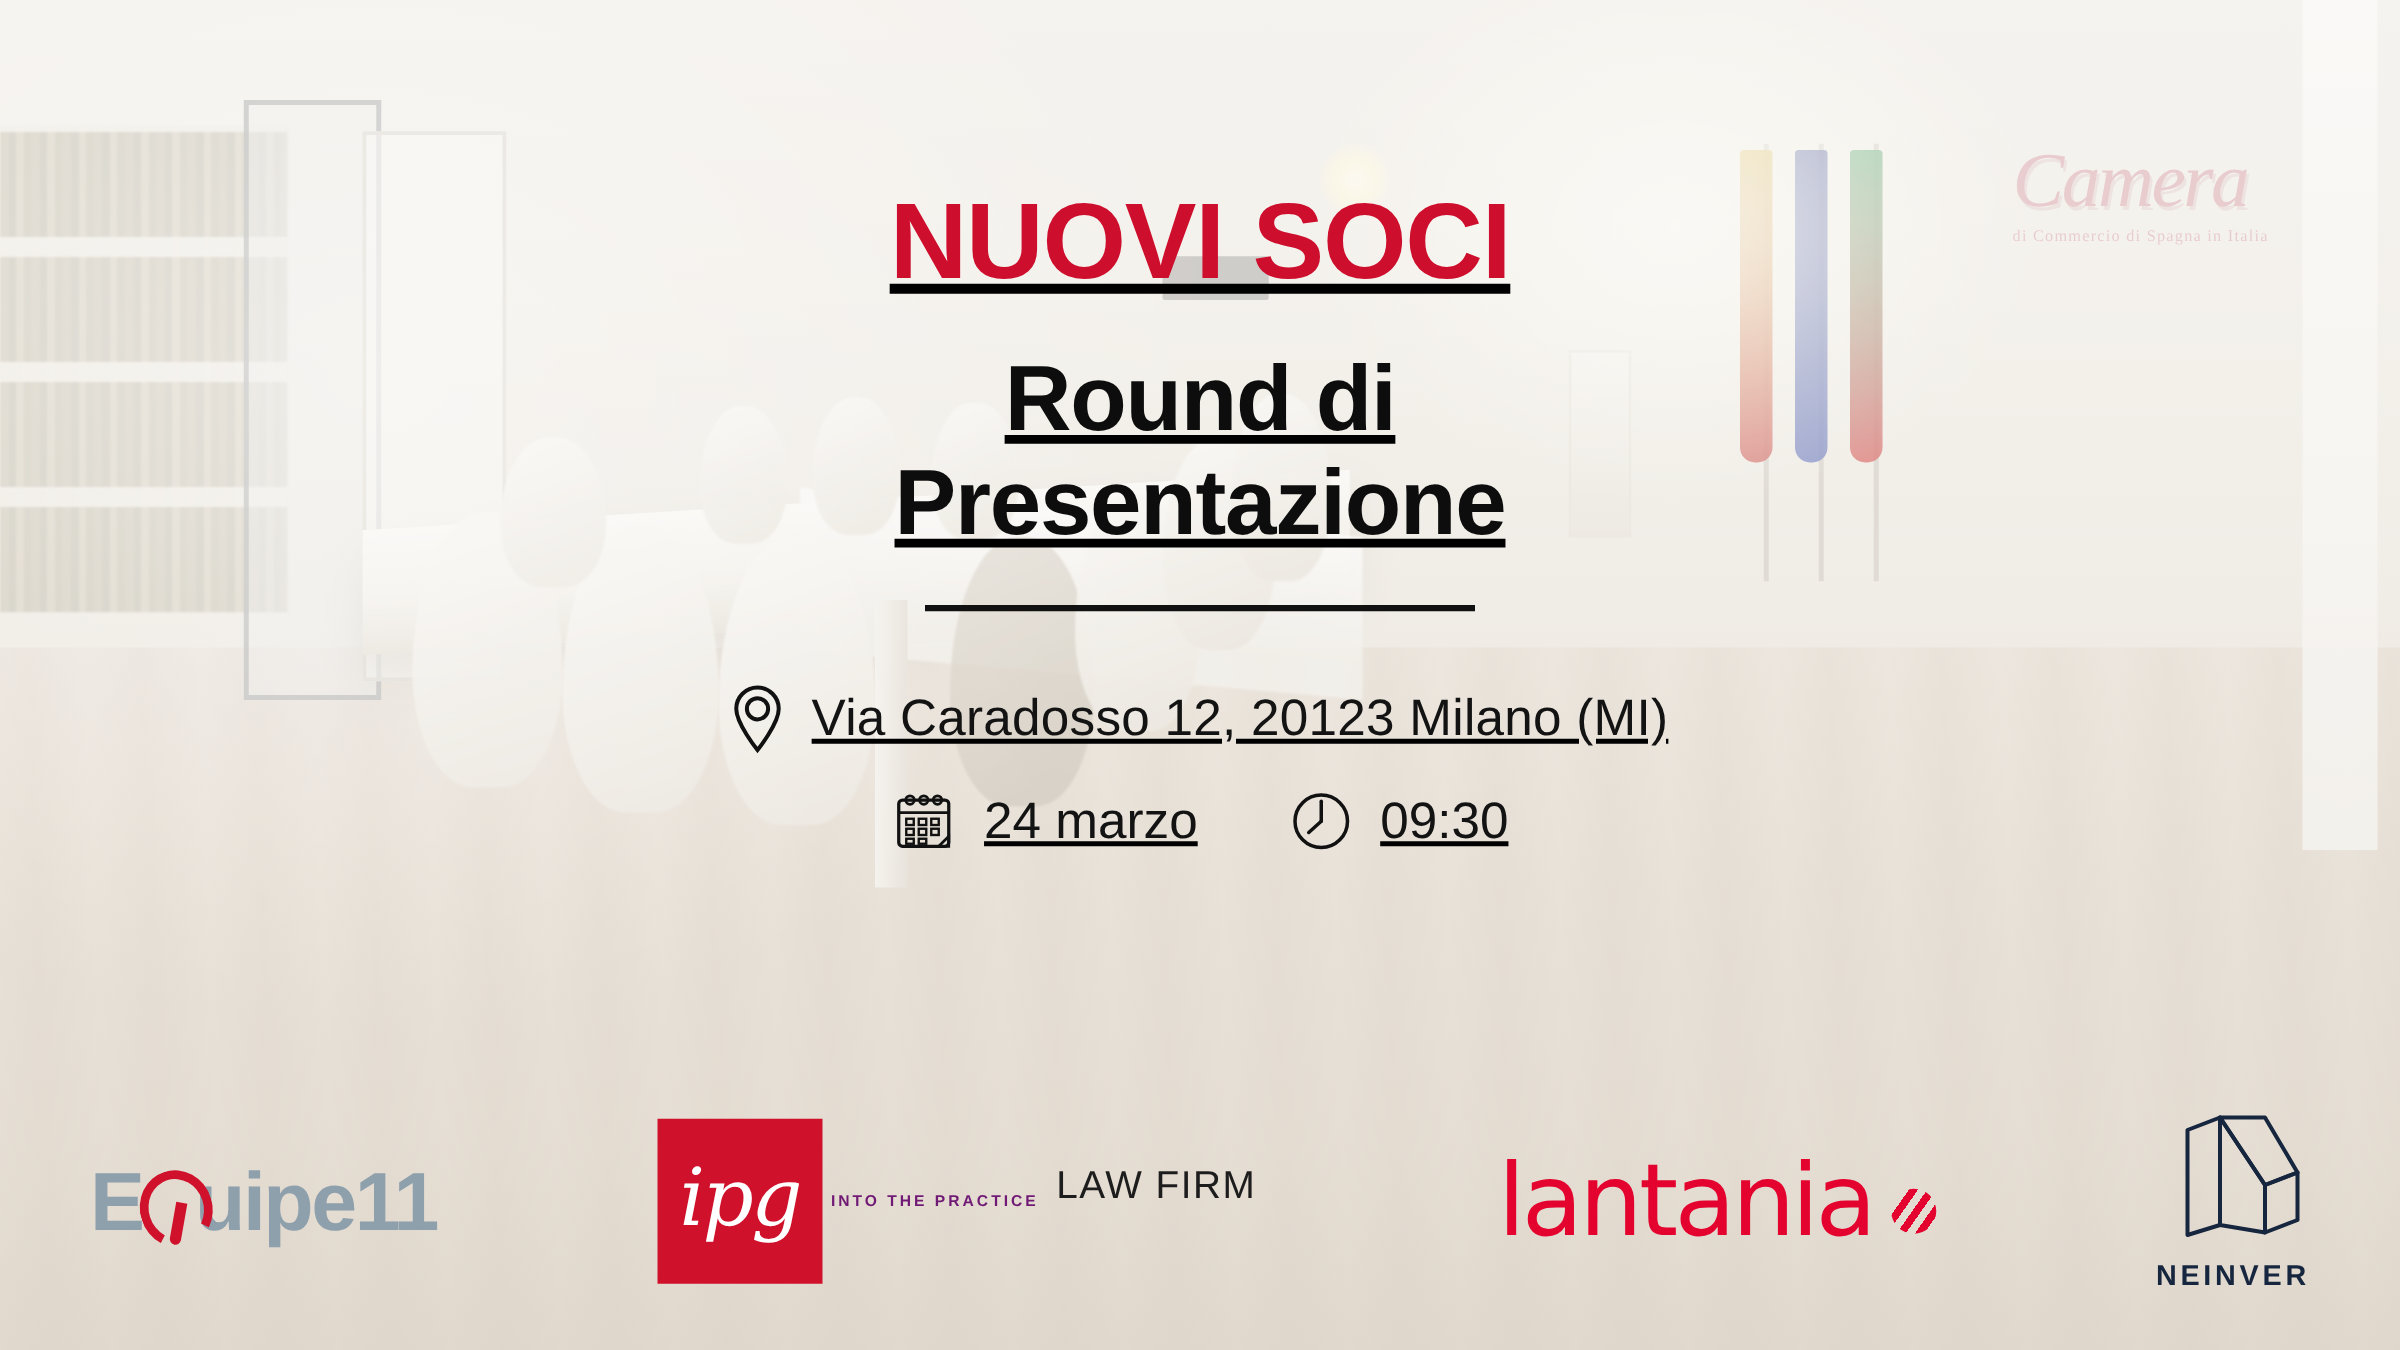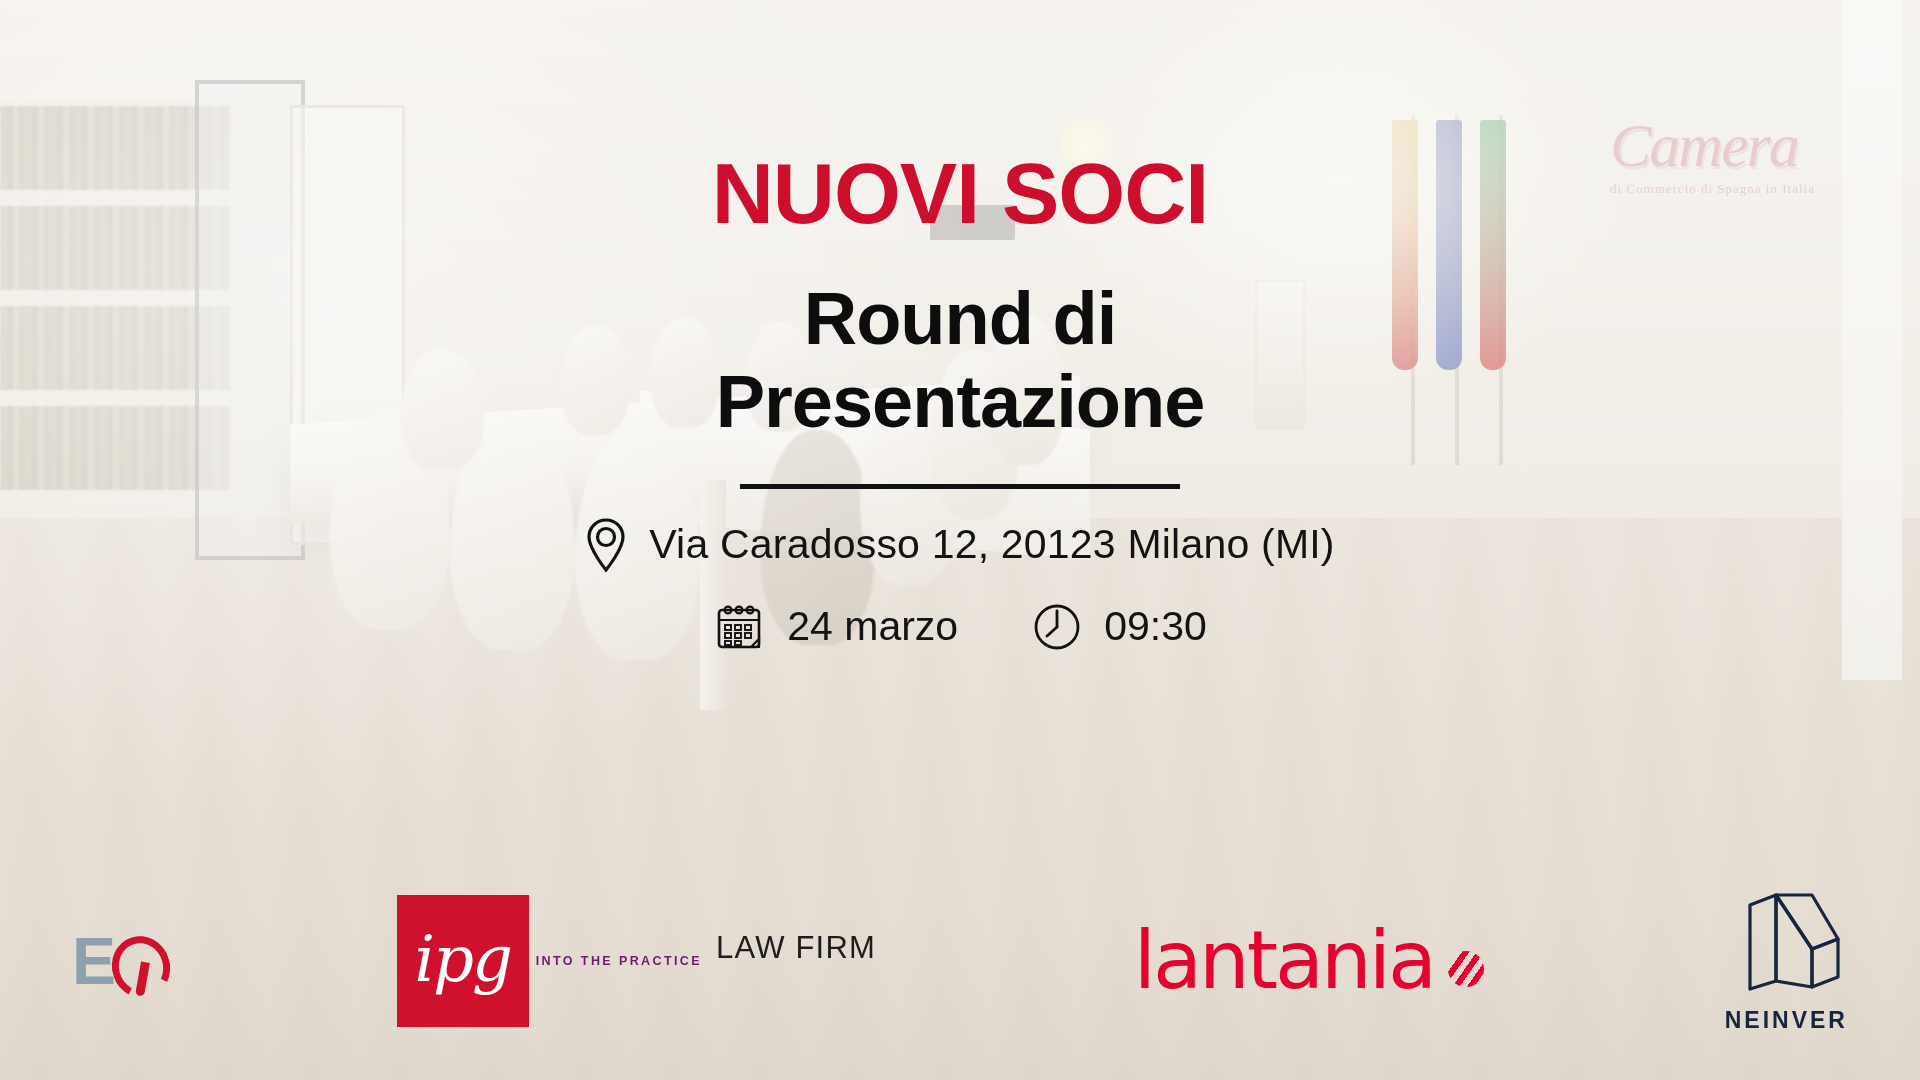--- a/index.html
+++ b/index.html
@@ -148,21 +148,21 @@
 
   
   .bg-wash {
     position:absolute; inset:0;
     background:rgba(247,244,239,0.46);
   }
 
   
   .content {
     position:absolute; inset:0;
-    display:flex; flex-direction:column; align-items:center;
+    display:flex; flex-direction:column; align-items:center;text-decoration:underline;
   }
 
   .title-main {
     margin-top:150px;
     font-size:86px;
     font-weight:bold;
     letter-spacing:-1px;
     line-height:1;
     color:#CE0E2D;
     text-align:center;
@@ -179,21 +179,21 @@
   }
 
   .divider {
     margin-top:40px;
     width:440px;
     height:5px;
     background:#111111;
   }
 
   .venue-row {
-    margin-top:28px;
+    margin-top:58px;
     display:flex; align-items:center; gap:22px;
     font-size:41px;
     color:#131313;
     letter-spacing:.2px;
   }
 
   .meta-row {
     margin-top:28px;
     display:flex; align-items:center; gap:74px;
     font-size:41px;
@@ -395,20 +395,21 @@
 
     </div>
   </div>
 
   <div class="logos">
 
     <div class="logo-box">
       <div class="equipe">
         <span>E</span>
         <span class="q-mark"></span>
+        <span>uipe11</span>
       </div>
     </div>
 
     <div class="logo-box ipg-wrap">
       <div class="ipg-block">
         <div class="ipg-square">
           <span class="ipg-script">ipg</span>
         </div>
         <div class="ipg-tag">INTO THE PRACTICE</div>
       </div>

